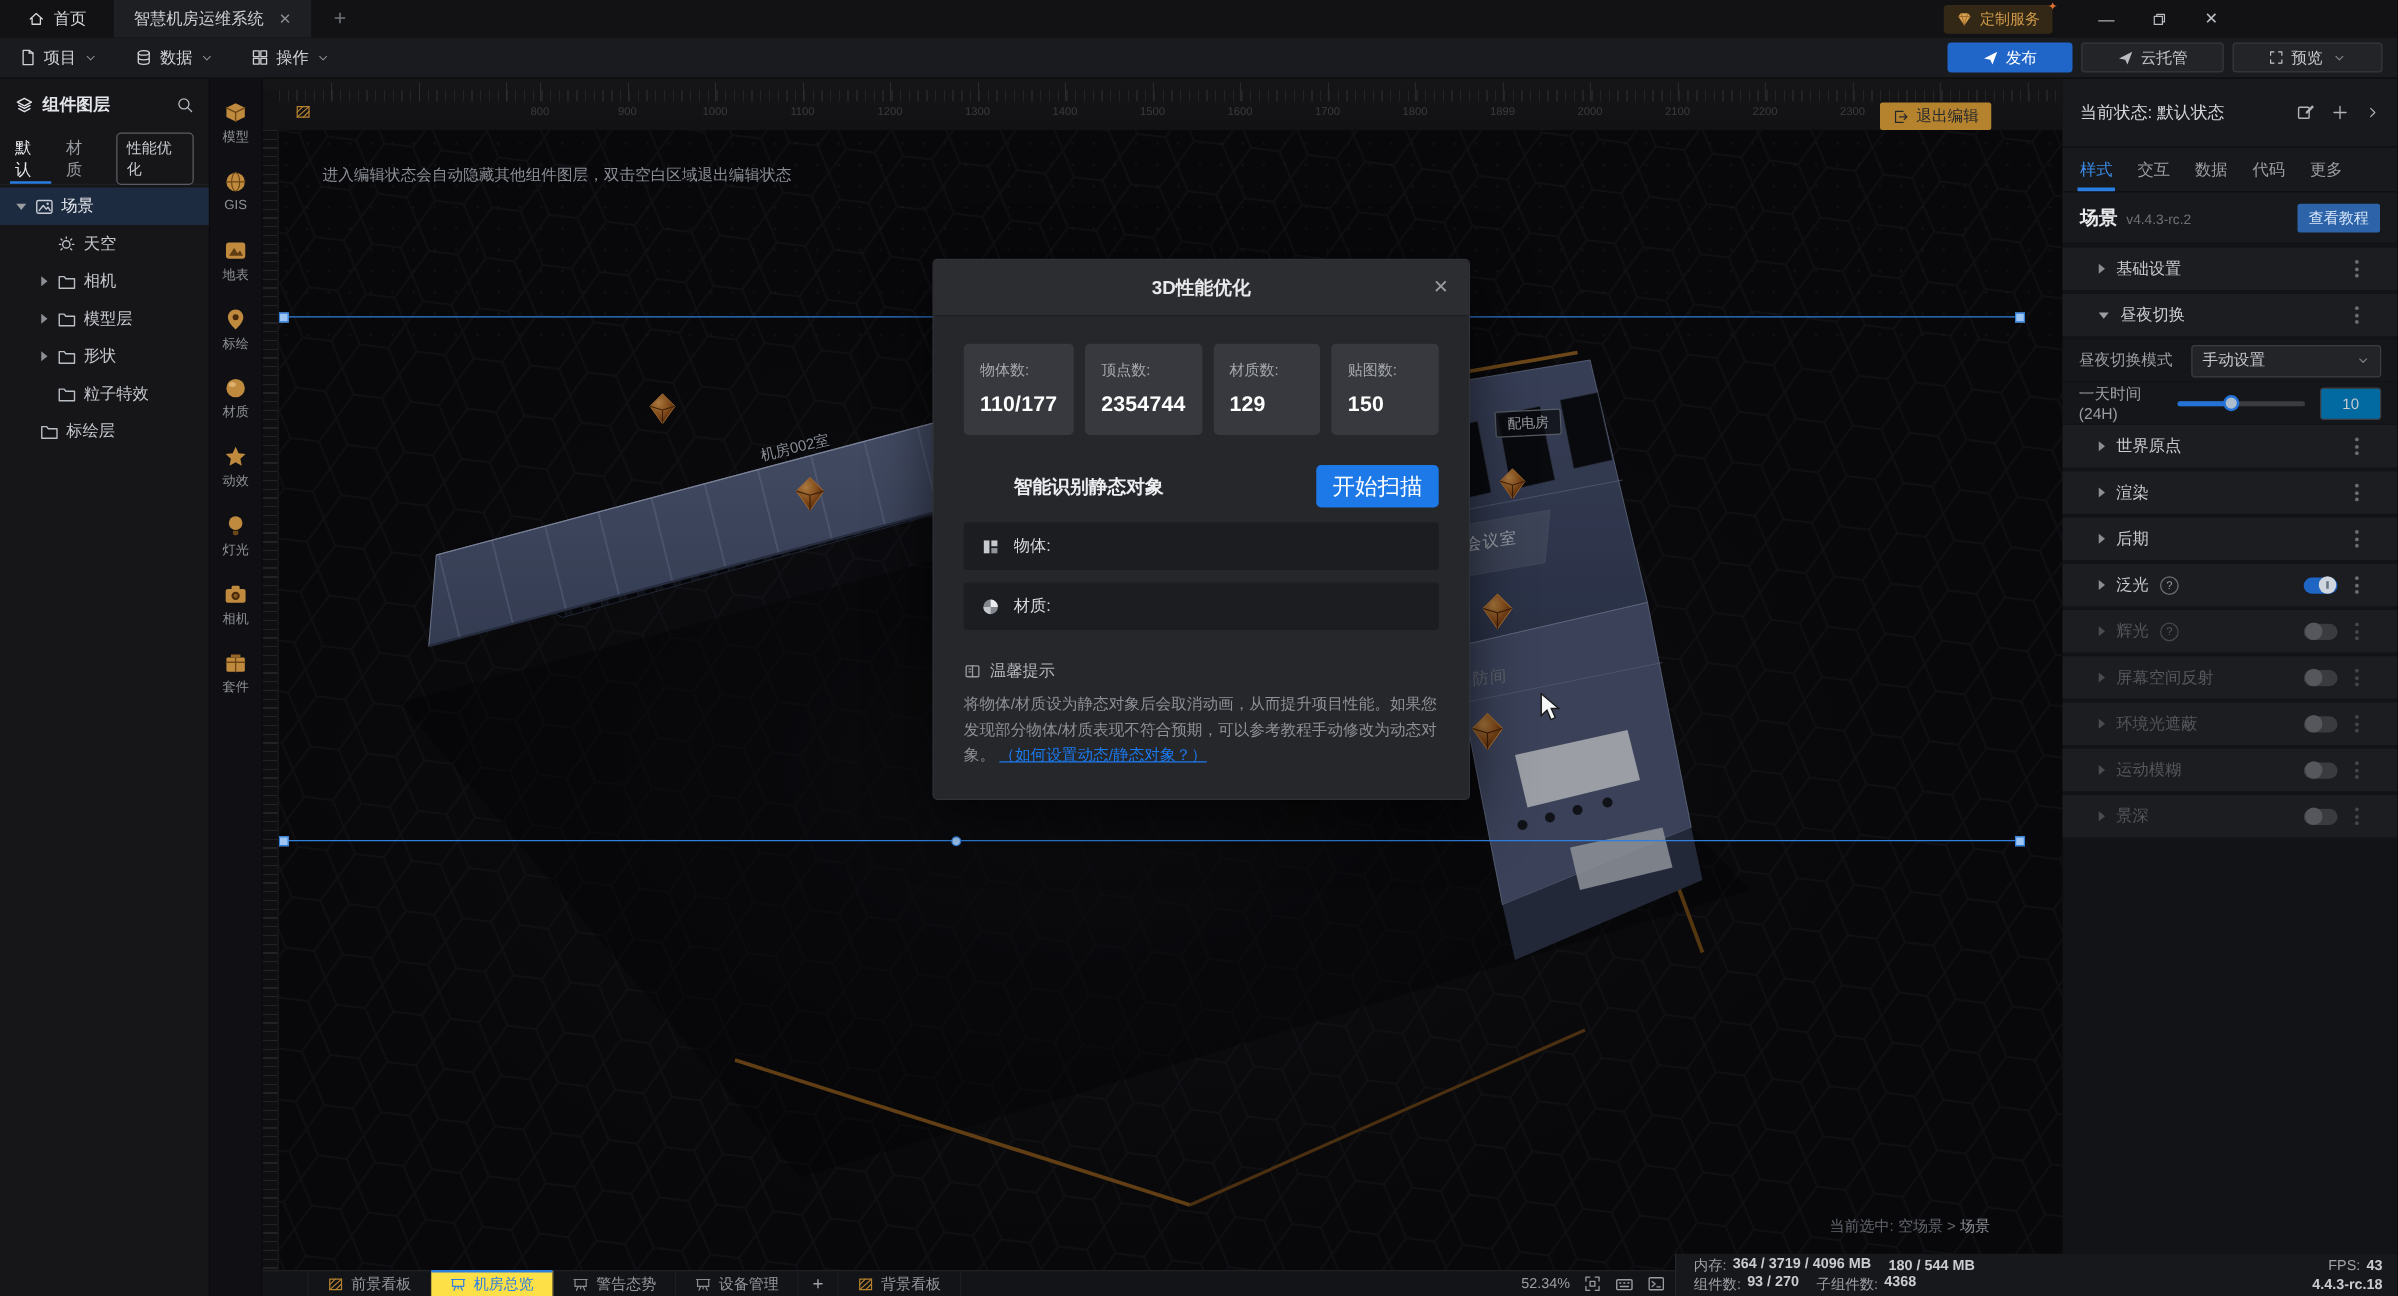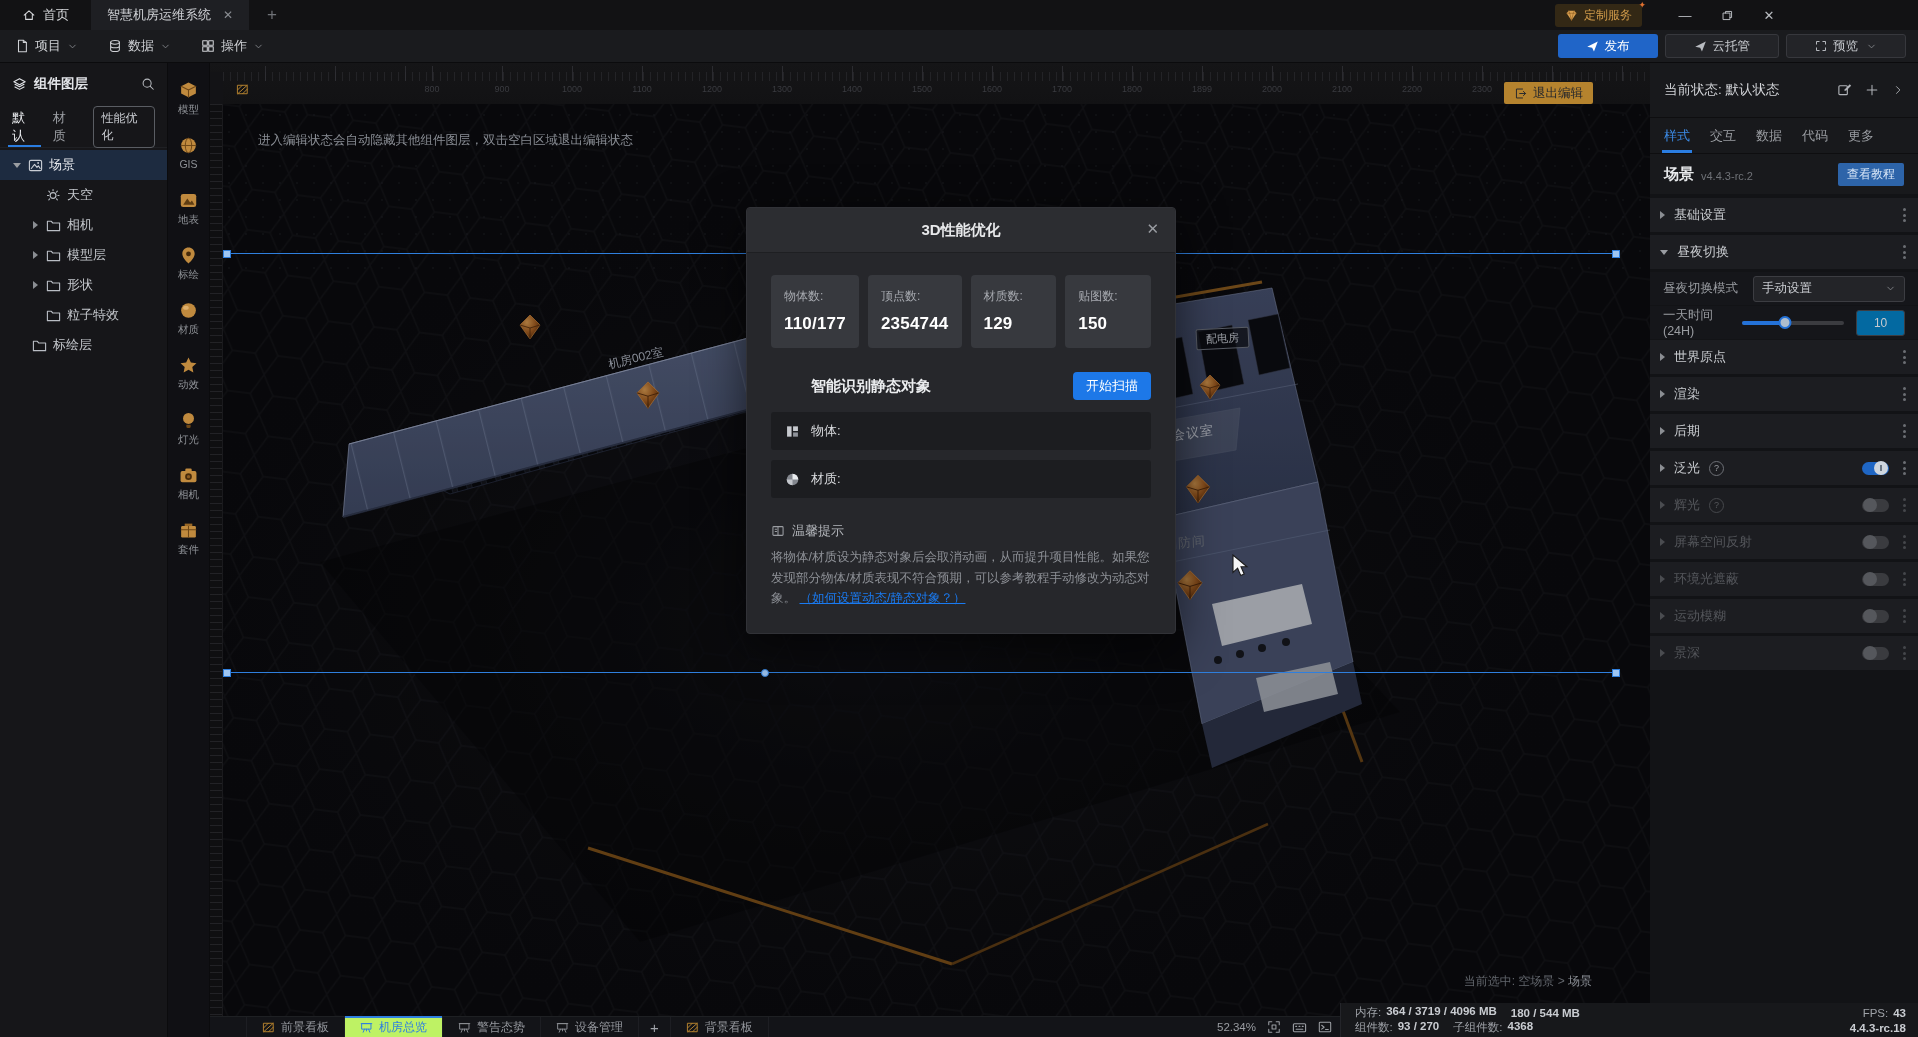--- a/index.html
+++ b/index.html
@@ -83,21 +83,21 @@
   .rp-state{height:56px;display:flex;align-items:center;padding:0 14px;color:#d2d4d8;font-size:13.5px;background:#18191c;border-bottom:1px solid #0e0e10;box-sizing:border-box;}
   .rp-state .icons{margin-left:auto;display:flex;gap:13px;align-items:center;color:#b0b3b8;}
   .rp-tabs{height:36px;display:flex;gap:20px;padding:0 14px;align-items:center;background:#18191c;border-bottom:1px solid #0e0e10;box-sizing:border-box;}
   .rp-tab{color:#9a9da2;font-size:13px;position:relative;height:100%;display:flex;align-items:center;}
   .rp-tab.active{color:#3c8ce8;}
   .rp-tab.active::after{content:"";position:absolute;left:-2px;right:-2px;bottom:0;height:3px;background:#2a7de1;}
   .rp-scene{height:40px;display:flex;align-items:center;padding:0 14px;background:#18191c;margin-bottom:4px;}
   .rp-scene .nm{color:#e8eaec;font-size:15px;font-weight:bold;}
   .rp-scene .ver{color:#6f7277;font-size:11px;margin-left:7px;margin-top:3px;}
   .tut-btn{margin-left:auto;background:#2d64a9;color:#d9e7f8;font-size:12px;padding:3px 9px;border-radius:2px;}
-  .sec{height:34px;margin-bottom:3px;background:#1c1d21;display:flex;align-items:center;padding:0 10px;gap:9px;box-sizing:border-box;}
+  .sec{height:34px;margin-bottom:3px;background:#1c1d21;display:flex;align-items:center;padding:0 29px;gap:9px;box-sizing:border-box;}
   .sec .lbl{color:#c9ccd0;font-size:13px;}
   .sec .right{margin-left:auto;display:flex;align-items:center;gap:12px;}
   .sec.dim .lbl{color:#54565b;}
   .sec.dim .tri-r{border-left-color:#4a4c50;}
   .kebab{display:flex;flex-direction:column;gap:2.5px;padding:2px;}
   .kebab i{width:3px;height:3px;border-radius:50%;background:#6b6e73;display:block;}
   .sec.dim .kebab i{background:#45474b;}
   .help{width:13px;height:13px;border-radius:50%;border:1px solid #6d7076;color:#9a9da2;font-size:9px;display:flex;align-items:center;justify-content:center;}
   .sec.dim .help{border-color:#46484c;color:#56585c;}
   .toggle{width:27px;height:13px;border-radius:7px;background:#3a3b3f;position:relative;}
@@ -121,33 +121,33 @@
   .m-head{height:44px;background:#2c2d31;border-bottom:1px solid #1e1f22;display:flex;align-items:center;justify-content:center;
           position:relative;border-radius:4px 4px 0 0;}
   .m-title{color:#e8e9eb;font-size:15px;font-weight:bold;}
   .m-close{position:absolute;right:16px;top:12px;color:#9a9da2;font-size:15px;}
   .m-stats{display:flex;gap:9px;padding:22px 24px 12px;}
   .card{flex:1;background:#37393e;border-radius:4px;padding:13px 13px 14px;}
   .card .lb{font-size:12px;color:#a6a9af;margin-bottom:9px;}
   .card .val{font-size:17px;font-weight:bold;color:#fff;letter-spacing:.2px;}
   .scan-row{display:flex;align-items:center;justify-content:space-between;padding:12px 24px 12px;}
   .scan-title{font-size:15px;font-weight:bold;color:#eceef0;margin-left:40px;}
-  .scan-btn{background:#1d78e8;color:#fff;font-size:13px;padding:5px 13px;border-radius:4px;}
+  .scan-btn{background:#1d78e8;color:#fff;font-size:18px;padding:5px 13px;border-radius:4px;}
   .orows{padding:0 24px;}
   .orow{display:flex;align-items:center;gap:11px;background:#1c1d20;border-radius:3px;height:38px;padding:0 14px;
         margin-bottom:10px;color:#d8dadd;font-size:13px;}
   .tip-head{display:flex;gap:7px;align-items:center;padding:14px 24px 7px;color:#b4b7bc;font-size:13px;}
   .tip-text{padding:0 24px 24px;color:#8d9096;font-size:12.5px;line-height:1.65;}
   .tip-text a{color:#1a7af0;text-decoration:underline;}
   
   #footer{position:absolute;left:210px;top:1016px;width:1130px;height:21px;background:#131418;border-top:1px solid #1e2023;
           display:flex;align-items:stretch;box-sizing:border-box;z-index:15;}
   .btab{display:flex;align-items:center;gap:6px;padding:0 15px;font-size:12px;color:#94979d;border-right:1px solid #1d1e23;position:relative;}
   .btab:first-child{margin-left:36px;border-left:1px solid #1d1e23;}
-  .btab.active{color:#2e7fe0;background:#bef264;}
+  .btab.active{color:#2e7fe0;background:#fde047;}
   .btab.active::before{content:"";position:absolute;left:0;right:0;top:-1px;height:2px;background:#2e7fe0;}
   .btab.plus{font-size:15px;padding:0 11px;color:#9fa2a8;}
   .zoom-cluster{position:absolute;right:8px;top:0;height:100%;display:flex;align-items:center;gap:11px;color:#9a9da2;font-size:11.5px;}
   
   #statusblock{position:absolute;left:1340px;top:1003px;width:578px;height:34px;background:#17181b;border-left:1px solid #24252a;
                padding:2px 12px 0 14px;box-sizing:border-box;z-index:16;}
   .srow{display:flex;align-items:center;gap:14px;font-size:11.5px;color:#9ea1a7;height:15px;white-space:nowrap;}
   .srow .v{color:#c9ccd1;font-weight:bold;}
   .srow .pair{display:flex;gap:5px;}
   .srow .end{margin-left:auto;display:flex;gap:5px;}

